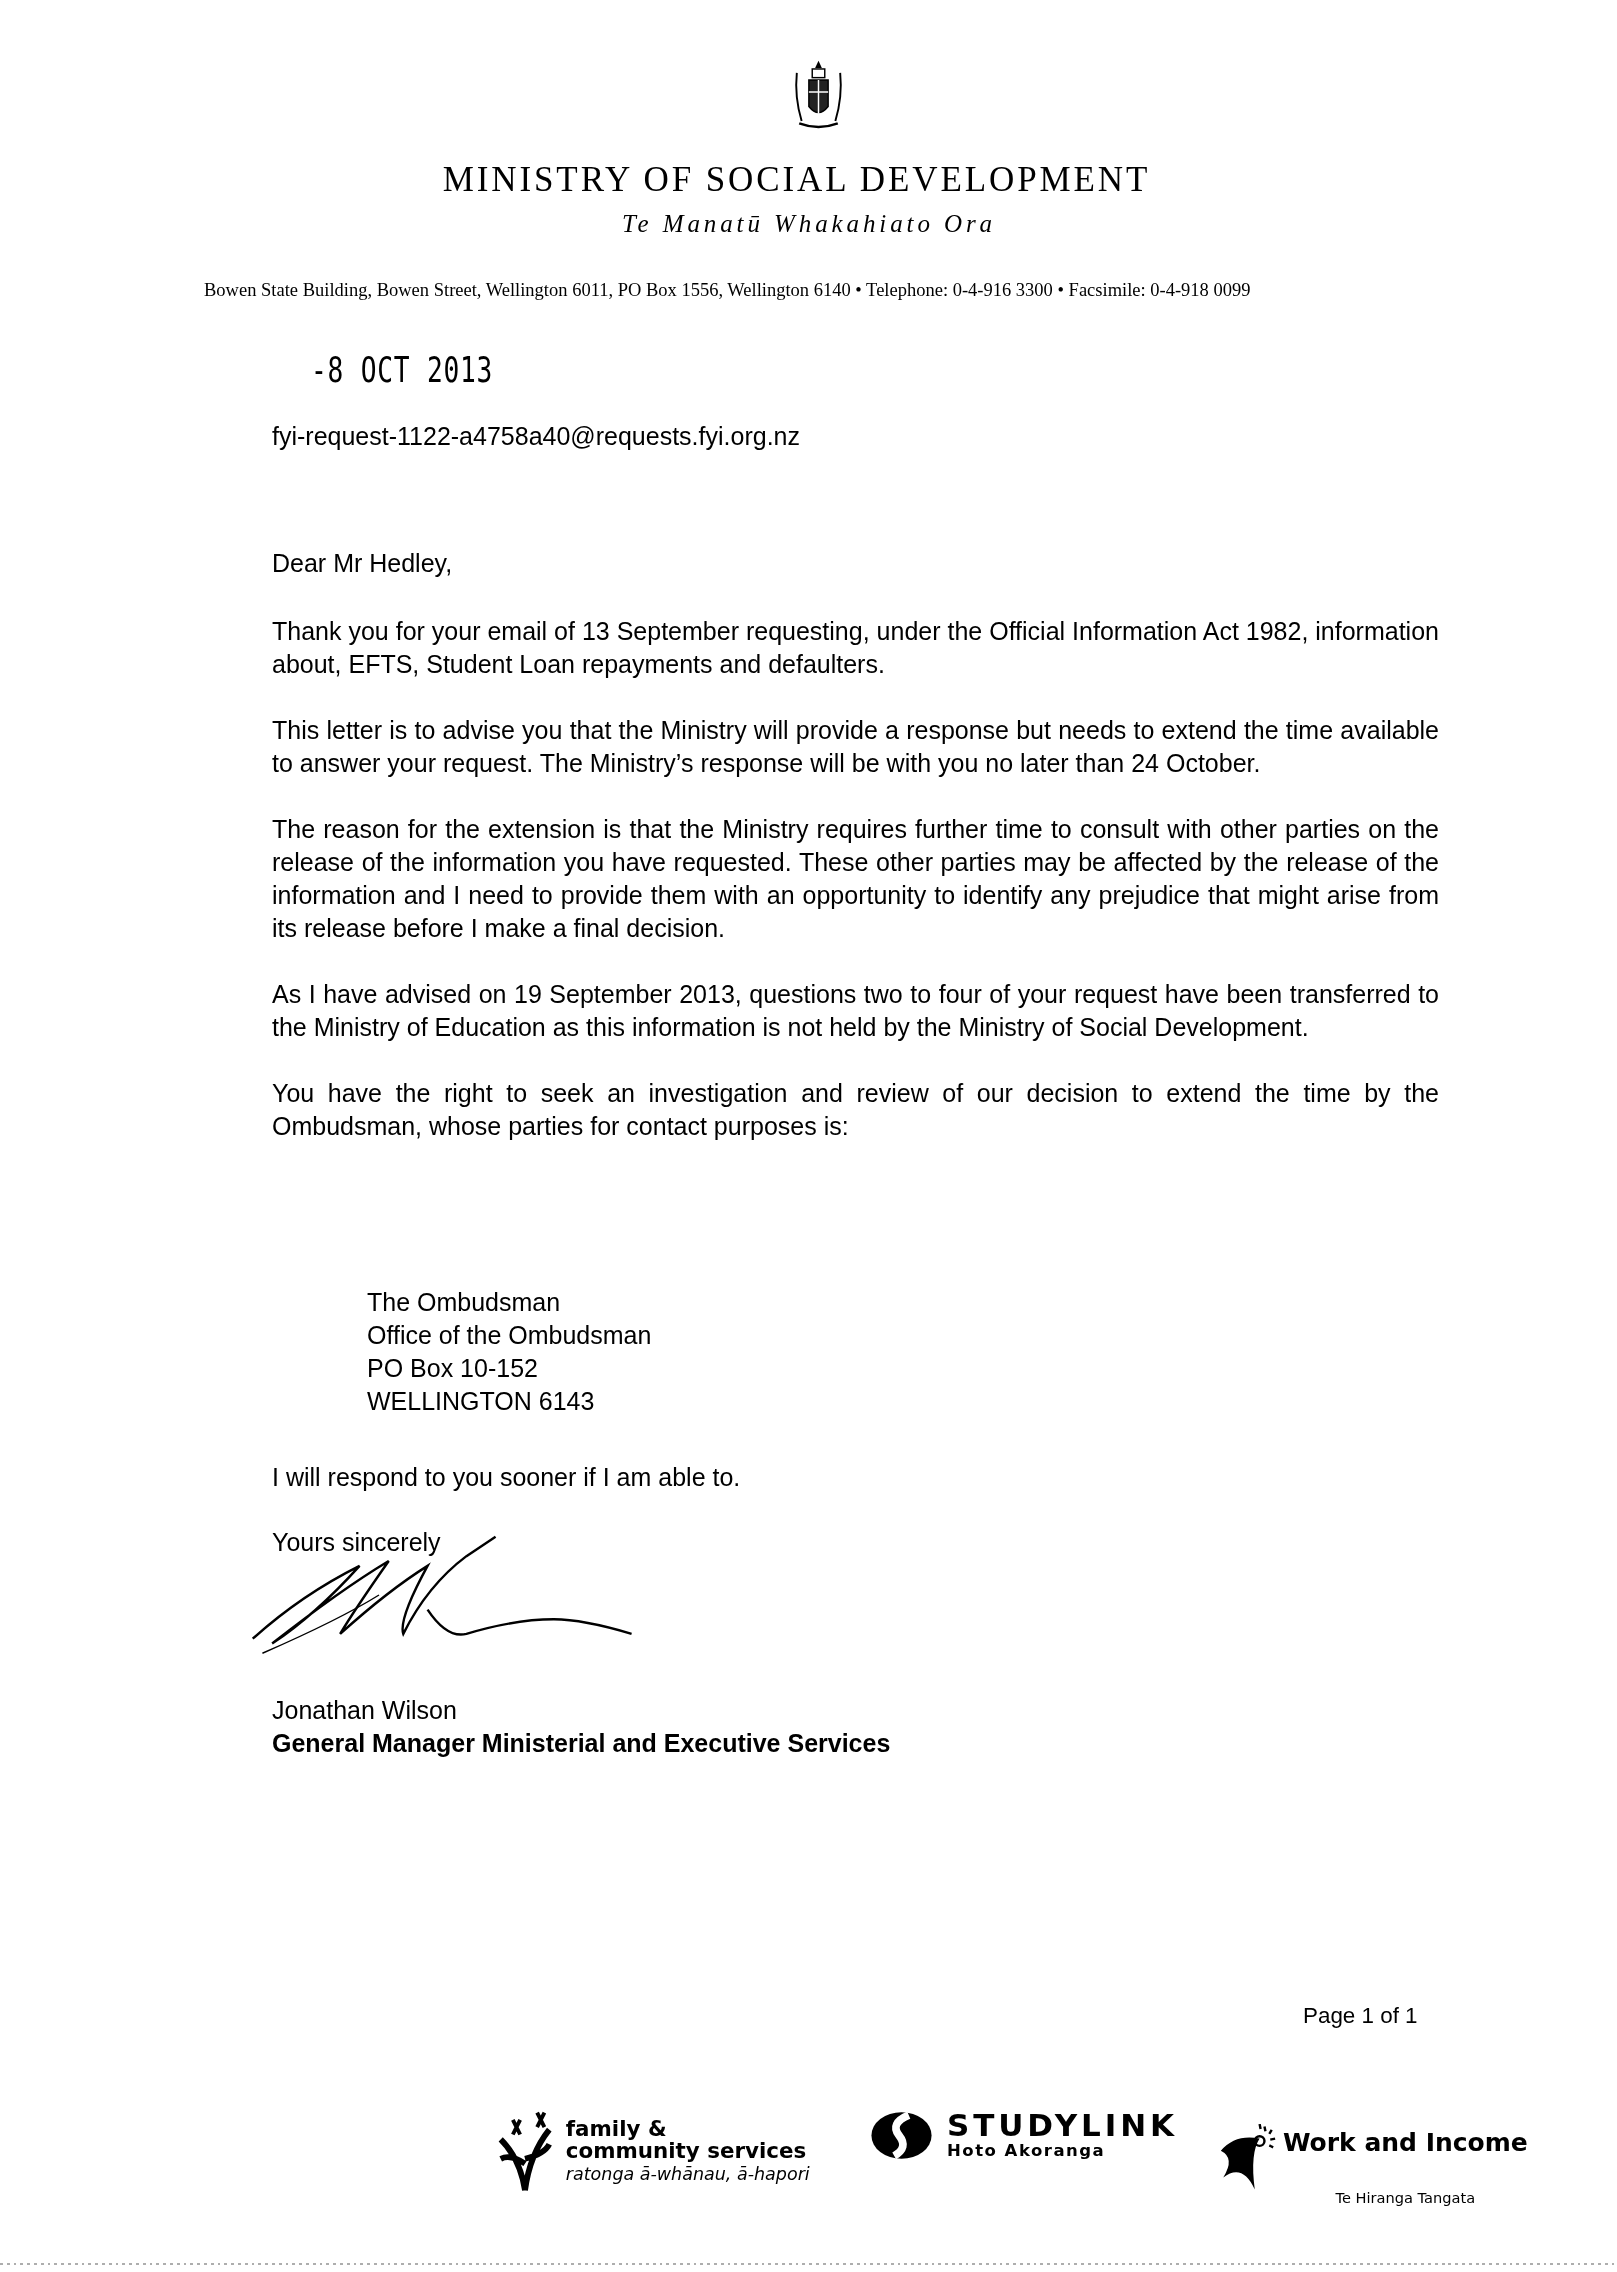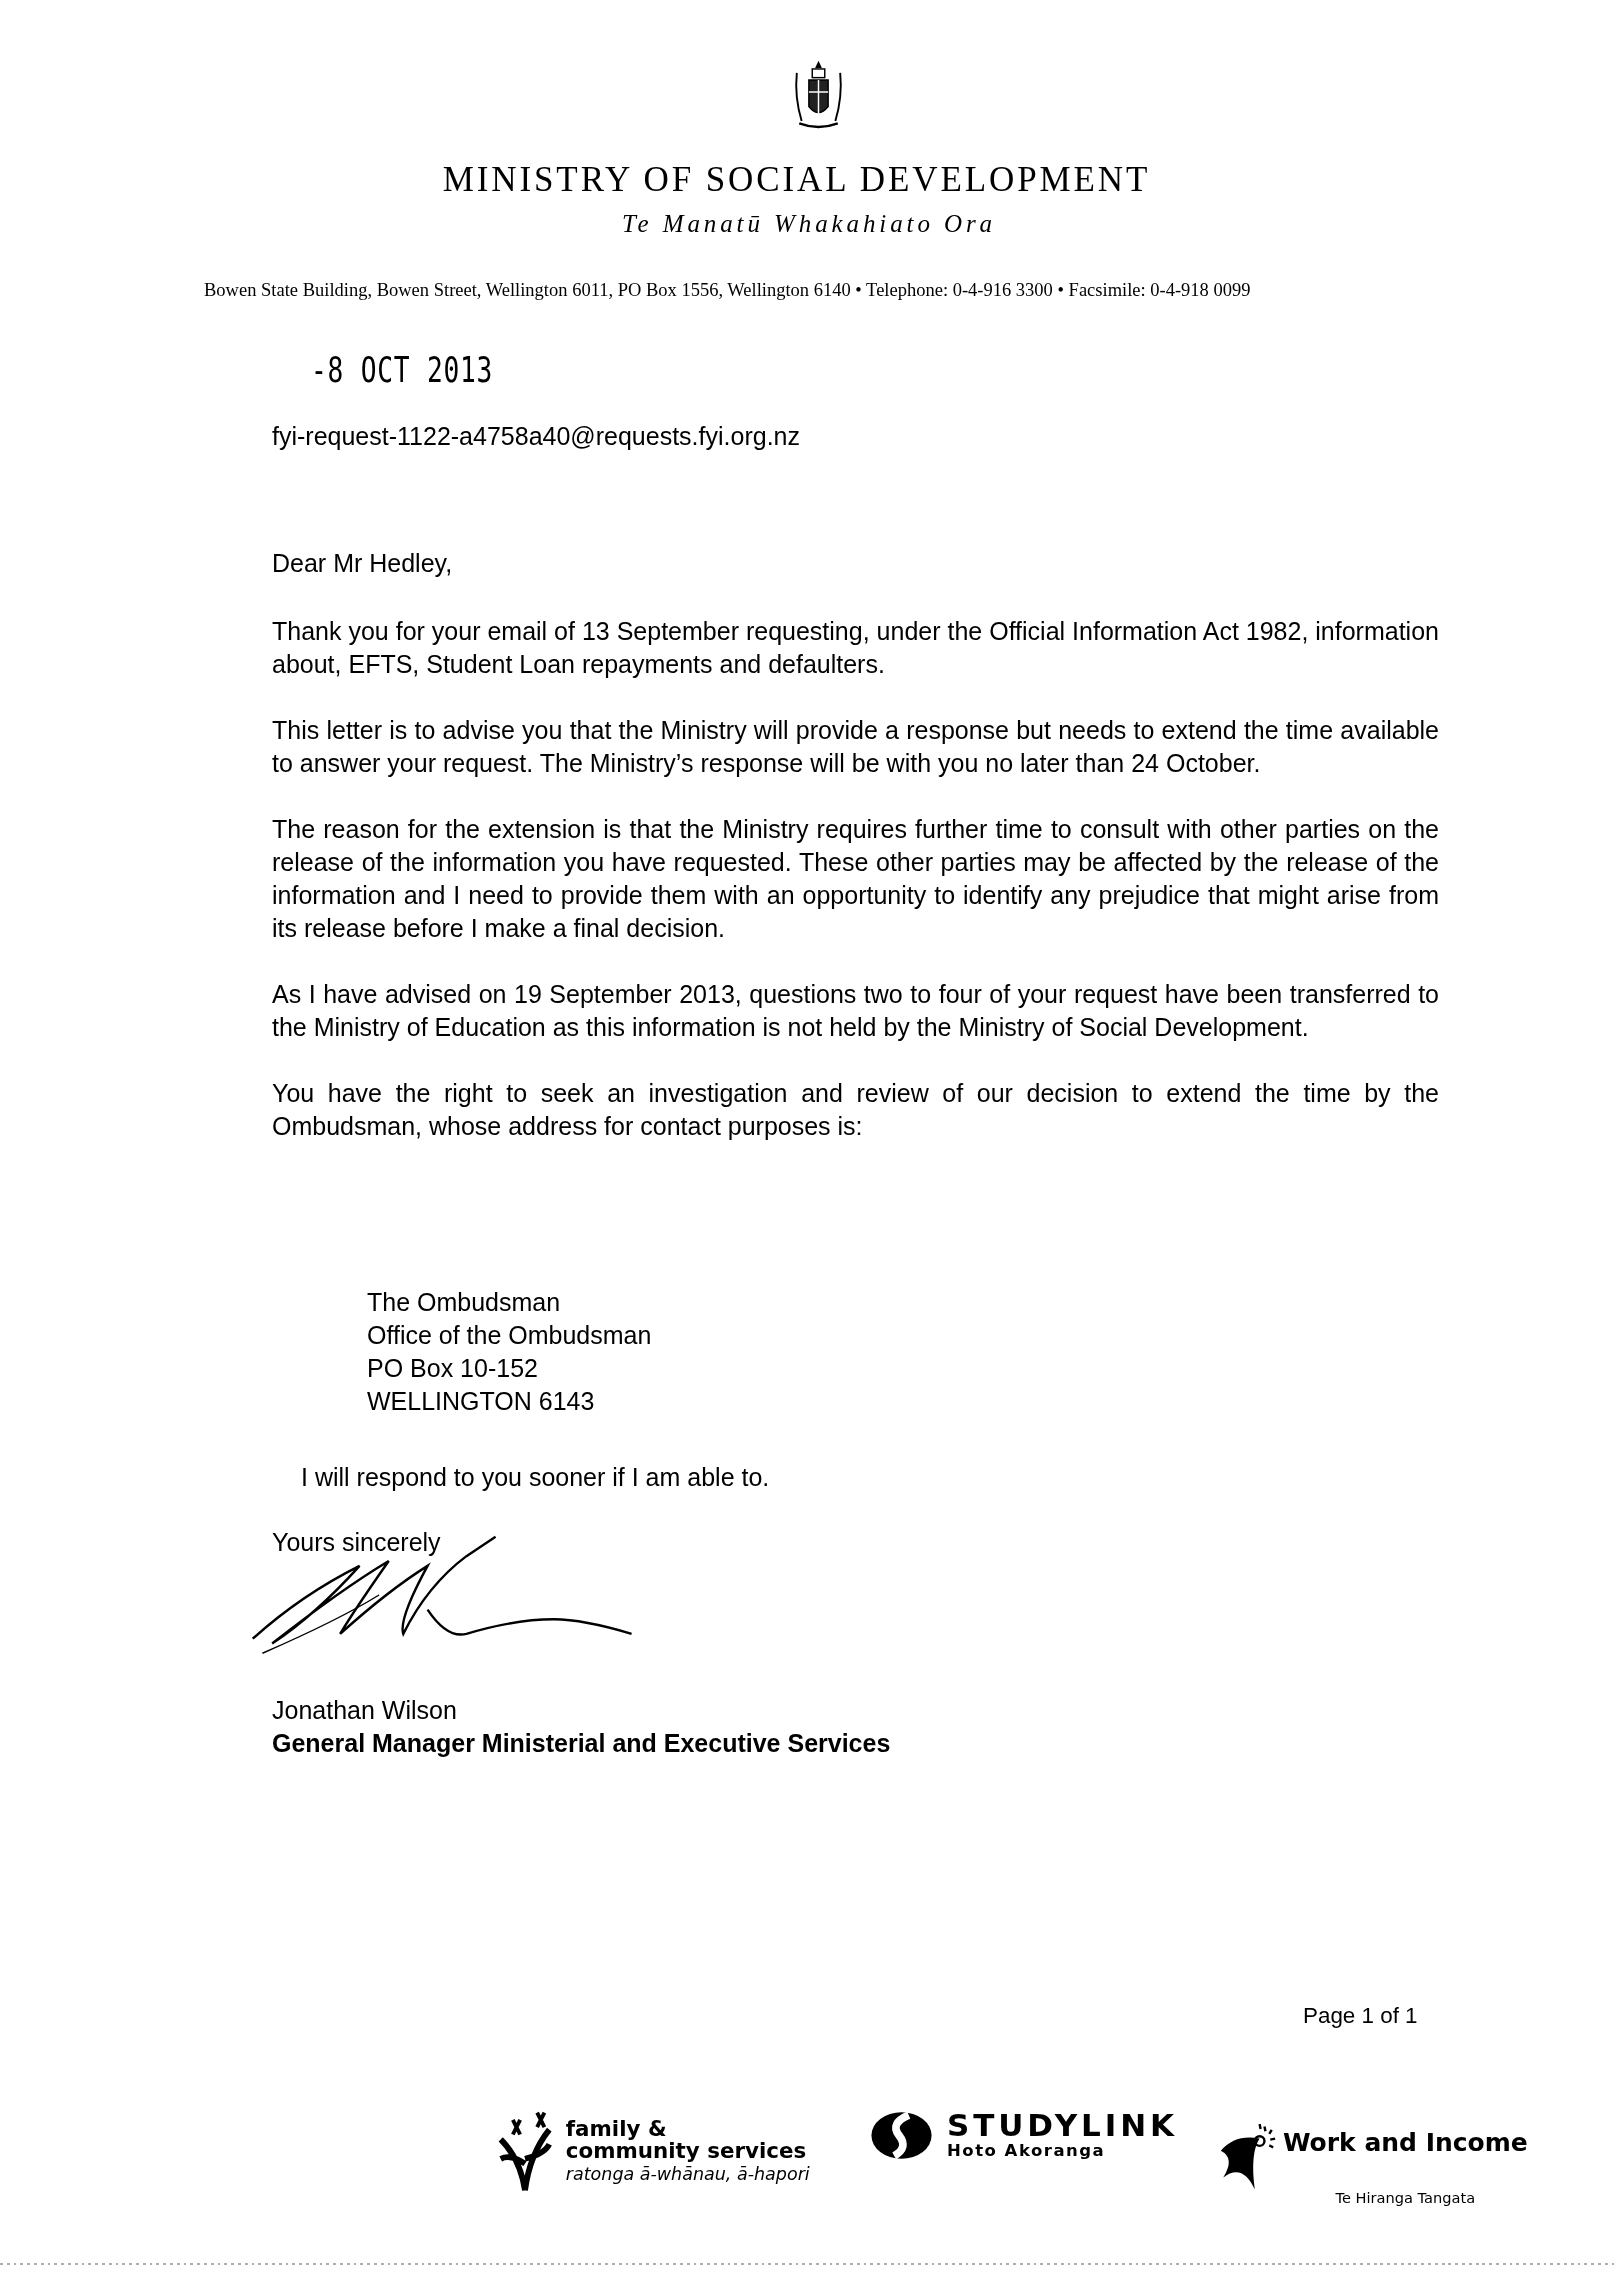--- a/index.html
+++ b/index.html
@@ -8,21 +8,21 @@
   .ministry { position: absolute; top: 160px; left: 0; width: 1593px; text-align: center; font-family: "Liberation Serif", serif; font-size: 35px; letter-spacing: 2.9px; font-weight: normal; }
   .maori { position: absolute; top: 210px; left: 0; width: 1618px; text-align: center; font-family: "Liberation Serif", serif; font-style: italic; font-size: 25px; letter-spacing: 3.9px; }
   .address { position: absolute; top: 280px; left: 204px; width: 1410px; font-family: "Liberation Serif", serif; font-size: 18.5px; white-space: nowrap; }
   .stamp { position: absolute; top: 350px; left: 311px; font-family: "DejaVu Sans Mono", monospace; font-size: 35px; transform: scaleX(0.75); transform-origin: left; letter-spacing: 1px; }
   .body-text { position: absolute; left: 272px; width: 1167px; font-size: 25px; line-height: 33px; }
   .recipient { top: 420px; }
   .salutation { top: 547px; }
   .para p { margin: 0 0 33px 0; text-align: justify; }
   .paras { top: 615px; }
   .ombuds { position: absolute; left: 367px; top: 1286px; font-size: 25px; line-height: 33px; }
-  .closing { top: 1461px; margin-left: 29px; }
+  .closing { top: 1461px; }
   .sincerely { top: 1526px; }
   .signature { position: absolute; left: 243px; top: 1522px; width: 408px; height: 146px; }
   .signer { top: 1694px; }
   .signer .title { font-weight: bold; }
   .page-num { position: absolute; left: 1303px; top: 2003px; font-size: 22.4px; }
   .logos { position: absolute; top: 2110px; left: 0; width: 1618px; height: 126px; }
   .logo { position: absolute; top: 0; display: flex; align-items: center; }
   .cyf { left: 151px; }
   .fcs { left: 491px; }
   .sl { left: 870px; }
@@ -63,21 +63,21 @@
   <div>fyi-request-1122-a4758a40@requests.fyi.org.nz</div>
 </div>
 
 <div class="body-text salutation">Dear Mr Hedley,</div>
 
 <div class="body-text para paras">
   <p>Thank you for your email of 13 September requesting, under the Official Information Act 1982, information about, EFTS, Student Loan repayments and defaulters.</p>
   <p>This letter is to advise you that the Ministry will provide a response but needs to extend the time available to answer your request.  The Ministry’s response will be with you no later than 24 October.</p>
   <p>The reason for the extension is that the Ministry requires further time to consult with other parties on the release of the information you have requested. These other parties may be affected by the release of the information and I need to provide them with an opportunity to identify any prejudice that might arise from its release before I make a final decision.</p>
   <p>As I have advised on 19 September 2013, questions two to four of your request have been transferred to the Ministry of Education as this information is not held by the Ministry of Social Development.</p>
-  <p>You have the right to seek an investigation and review of our decision to extend the time by the Ombudsman, whose address for contact purposes is:</p>
+  <p>You have the right to seek an investigation and review of our decision to extend the time by the Ombudsman, whose parties for contact purposes is:</p>
 </div>
 
 <div class="ombuds">
   <div>The Ombudsman</div>
   <div>Office of the Ombudsman</div>
   <div>PO Box 10-152</div>
   <div>WELLINGTON 6143</div>
 </div>
 
 <div class="body-text closing">I will respond to you sooner if I am able to.</div>

